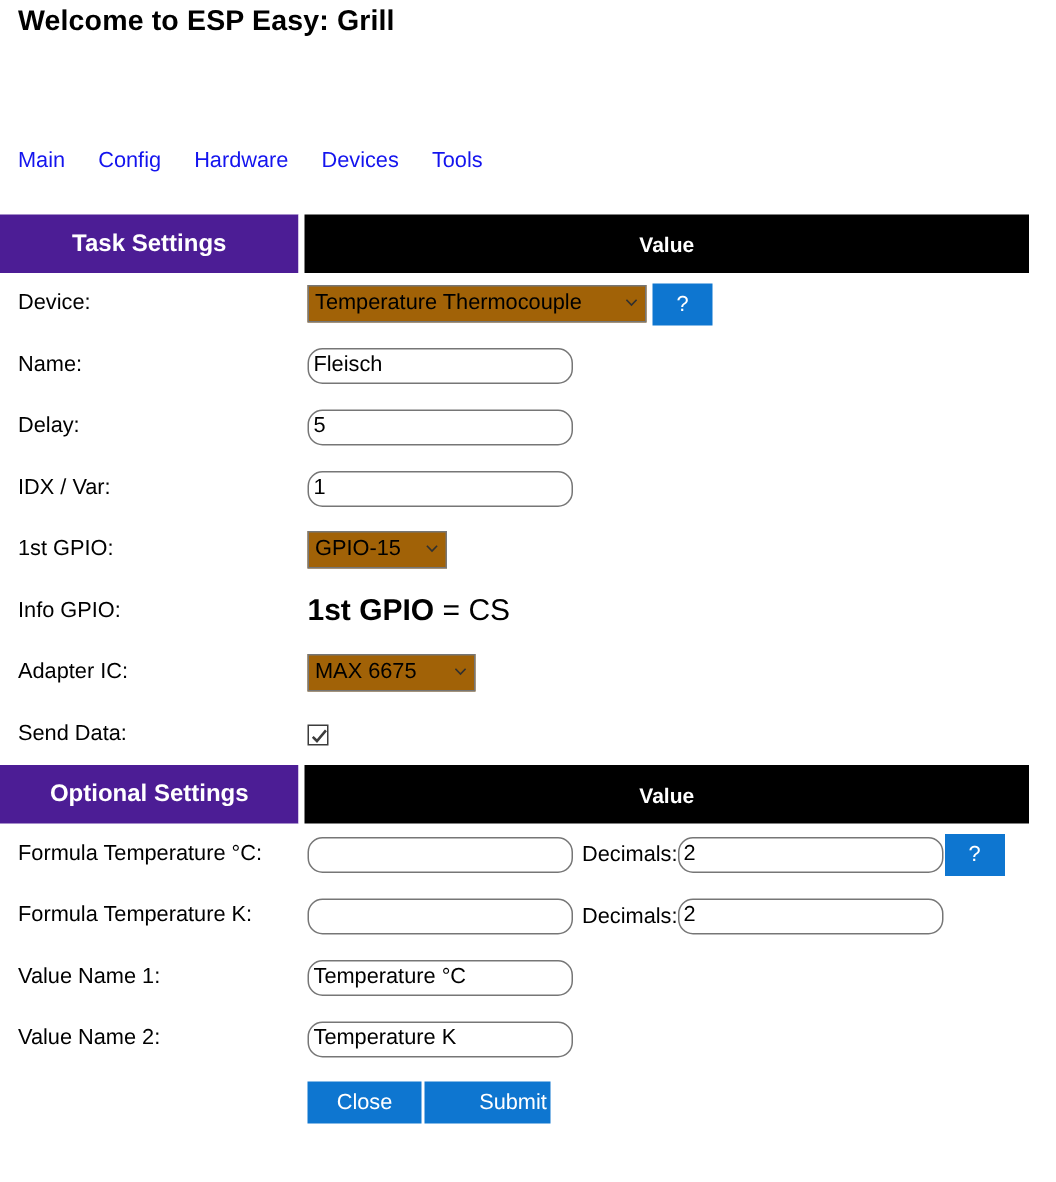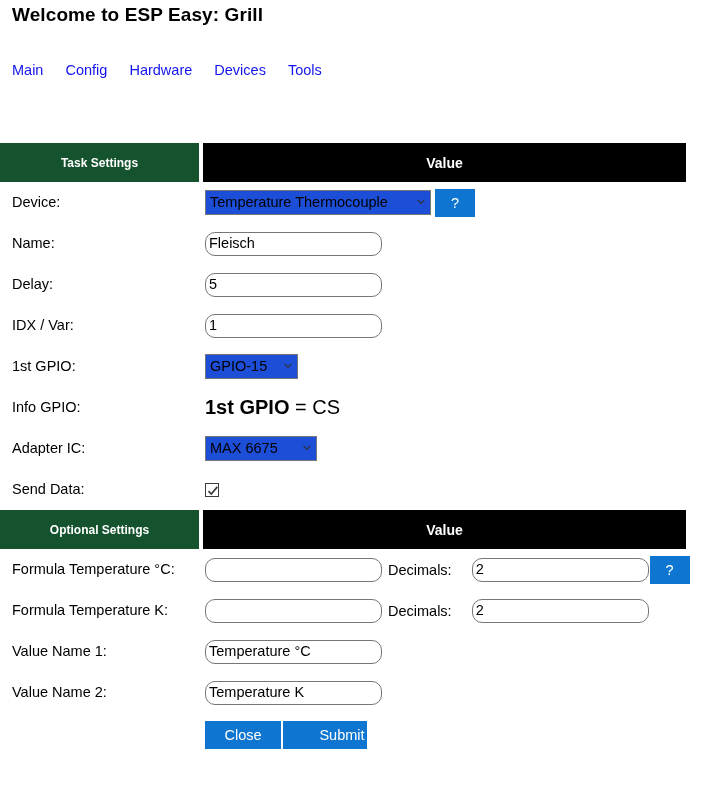--- a/index.html
+++ b/index.html
@@ -39,43 +39,44 @@
     top: 62px;
     height: 20px;
     white-space: nowrap;
   }
   .nav a {
     color: #1414ee;
     text-decoration: none;
     font-size: 14.5px;
     margin-right: 18px;
     display: inline-block;
+    margin-top: 37px;
   }
   .nav a:last-child { margin-right: 0; text-align: right; }
 
   
   .tbl {
     position: absolute;
     left: 0;
     top: 143px;
     width: 686px;
   }
   .sec-head {
     display: flex;
     width: 686px;
     height: 39px;
     margin: 0;
     padding: 0;
   }
   .sec-head .cell-a {
     width: 199px;
-    background: #14532d;
+    background: #4c1d95;
     color: #ffffff;
     font-weight: bold;
-    font-size: 12px;
+    font-size: 16px;
     display: flex;
     align-items: center;
     justify-content: center;
   }
   .sec-head .gap {
     width: 4px;
     background: #ffffff;
   }
   .sec-head .cell-b {
     width: 483px;
@@ -127,21 +128,21 @@
   }
   .inp-std { width: 177px; }
   .inp-formula { width: 177px; }
   .inp-dec { width: 177px; }
 
   .sel {
     box-sizing: border-box;
     position: relative;
     height: 25px;
     border: 1px solid #767676;
-    background: #1d4ed8;
+    background: #a16207;
     font-size: 14.5px;
     line-height: 23px;
     padding: 0 20px 0 4px;
     display: inline-block;
     white-space: nowrap;
     color: #000000;
   }
   .sel .chev {
     position: absolute;
     right: 5px;
@@ -200,21 +201,21 @@
     justify-content: center;
     border-radius: 0;
   }
 
   .info-txt { font-size: 20px; }
   .info-txt b { font-weight: bold; }
 
   .dec-lab {
     font-size: 14.5px;
     margin-left: 6px;
-    margin-right: 20px;
+    margin-right: 0;
     white-space: nowrap;
   }
 
   .btn-row {
     position: relative;
     width: 686px;
     height: 42px;
   }
   .btn-row .holder {
     position: absolute;

